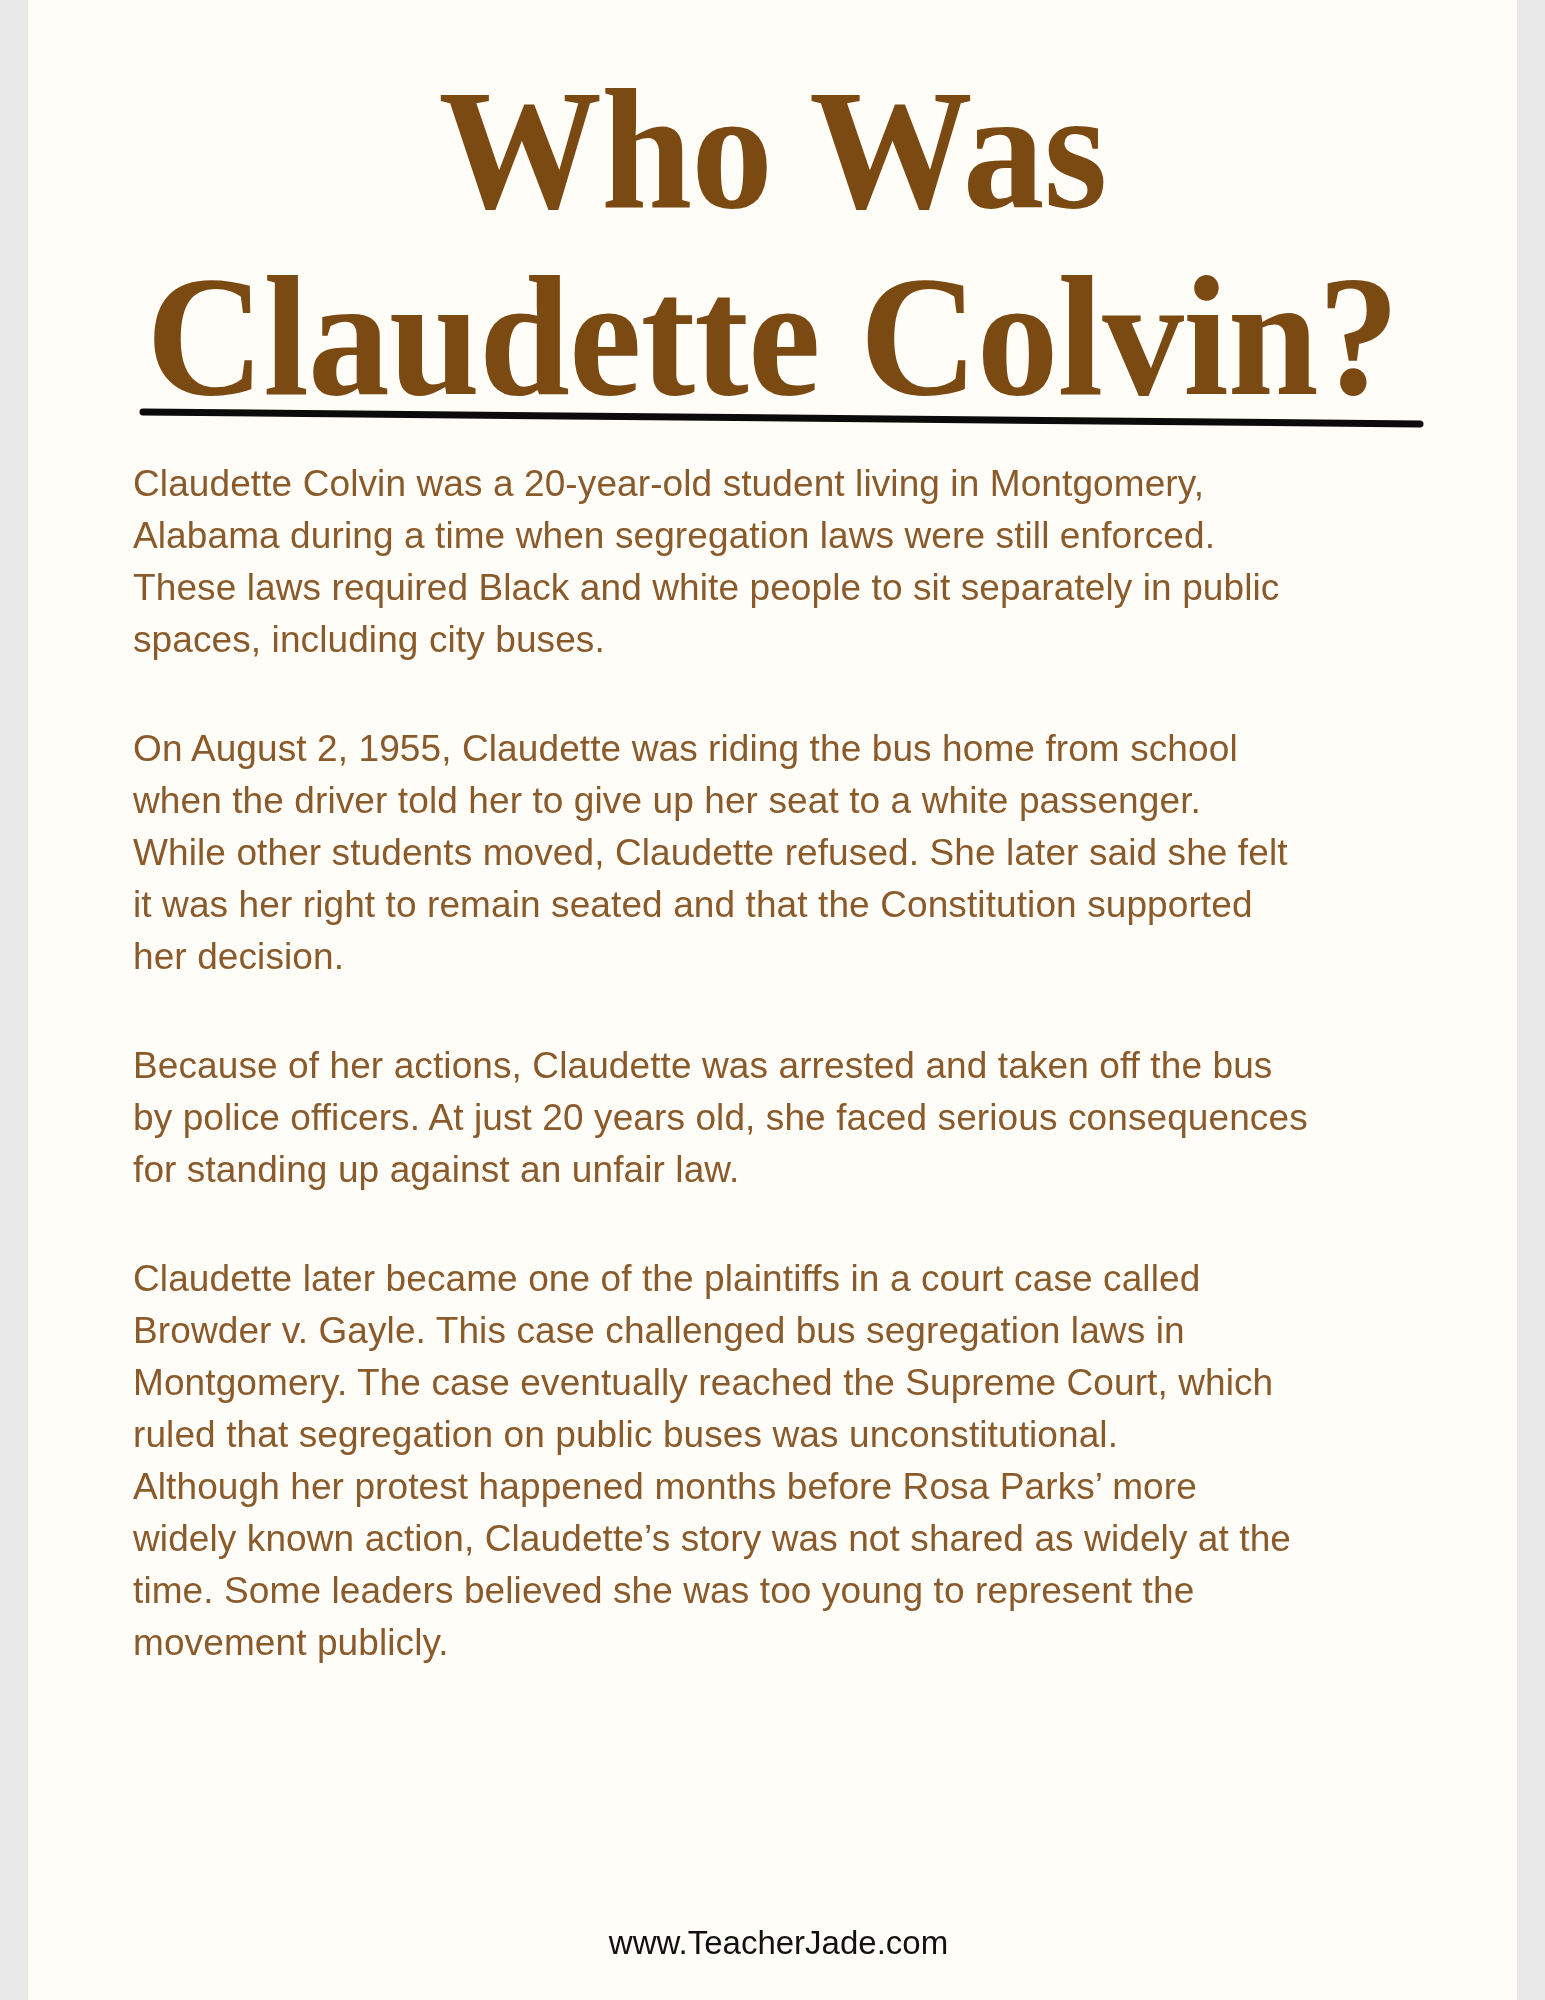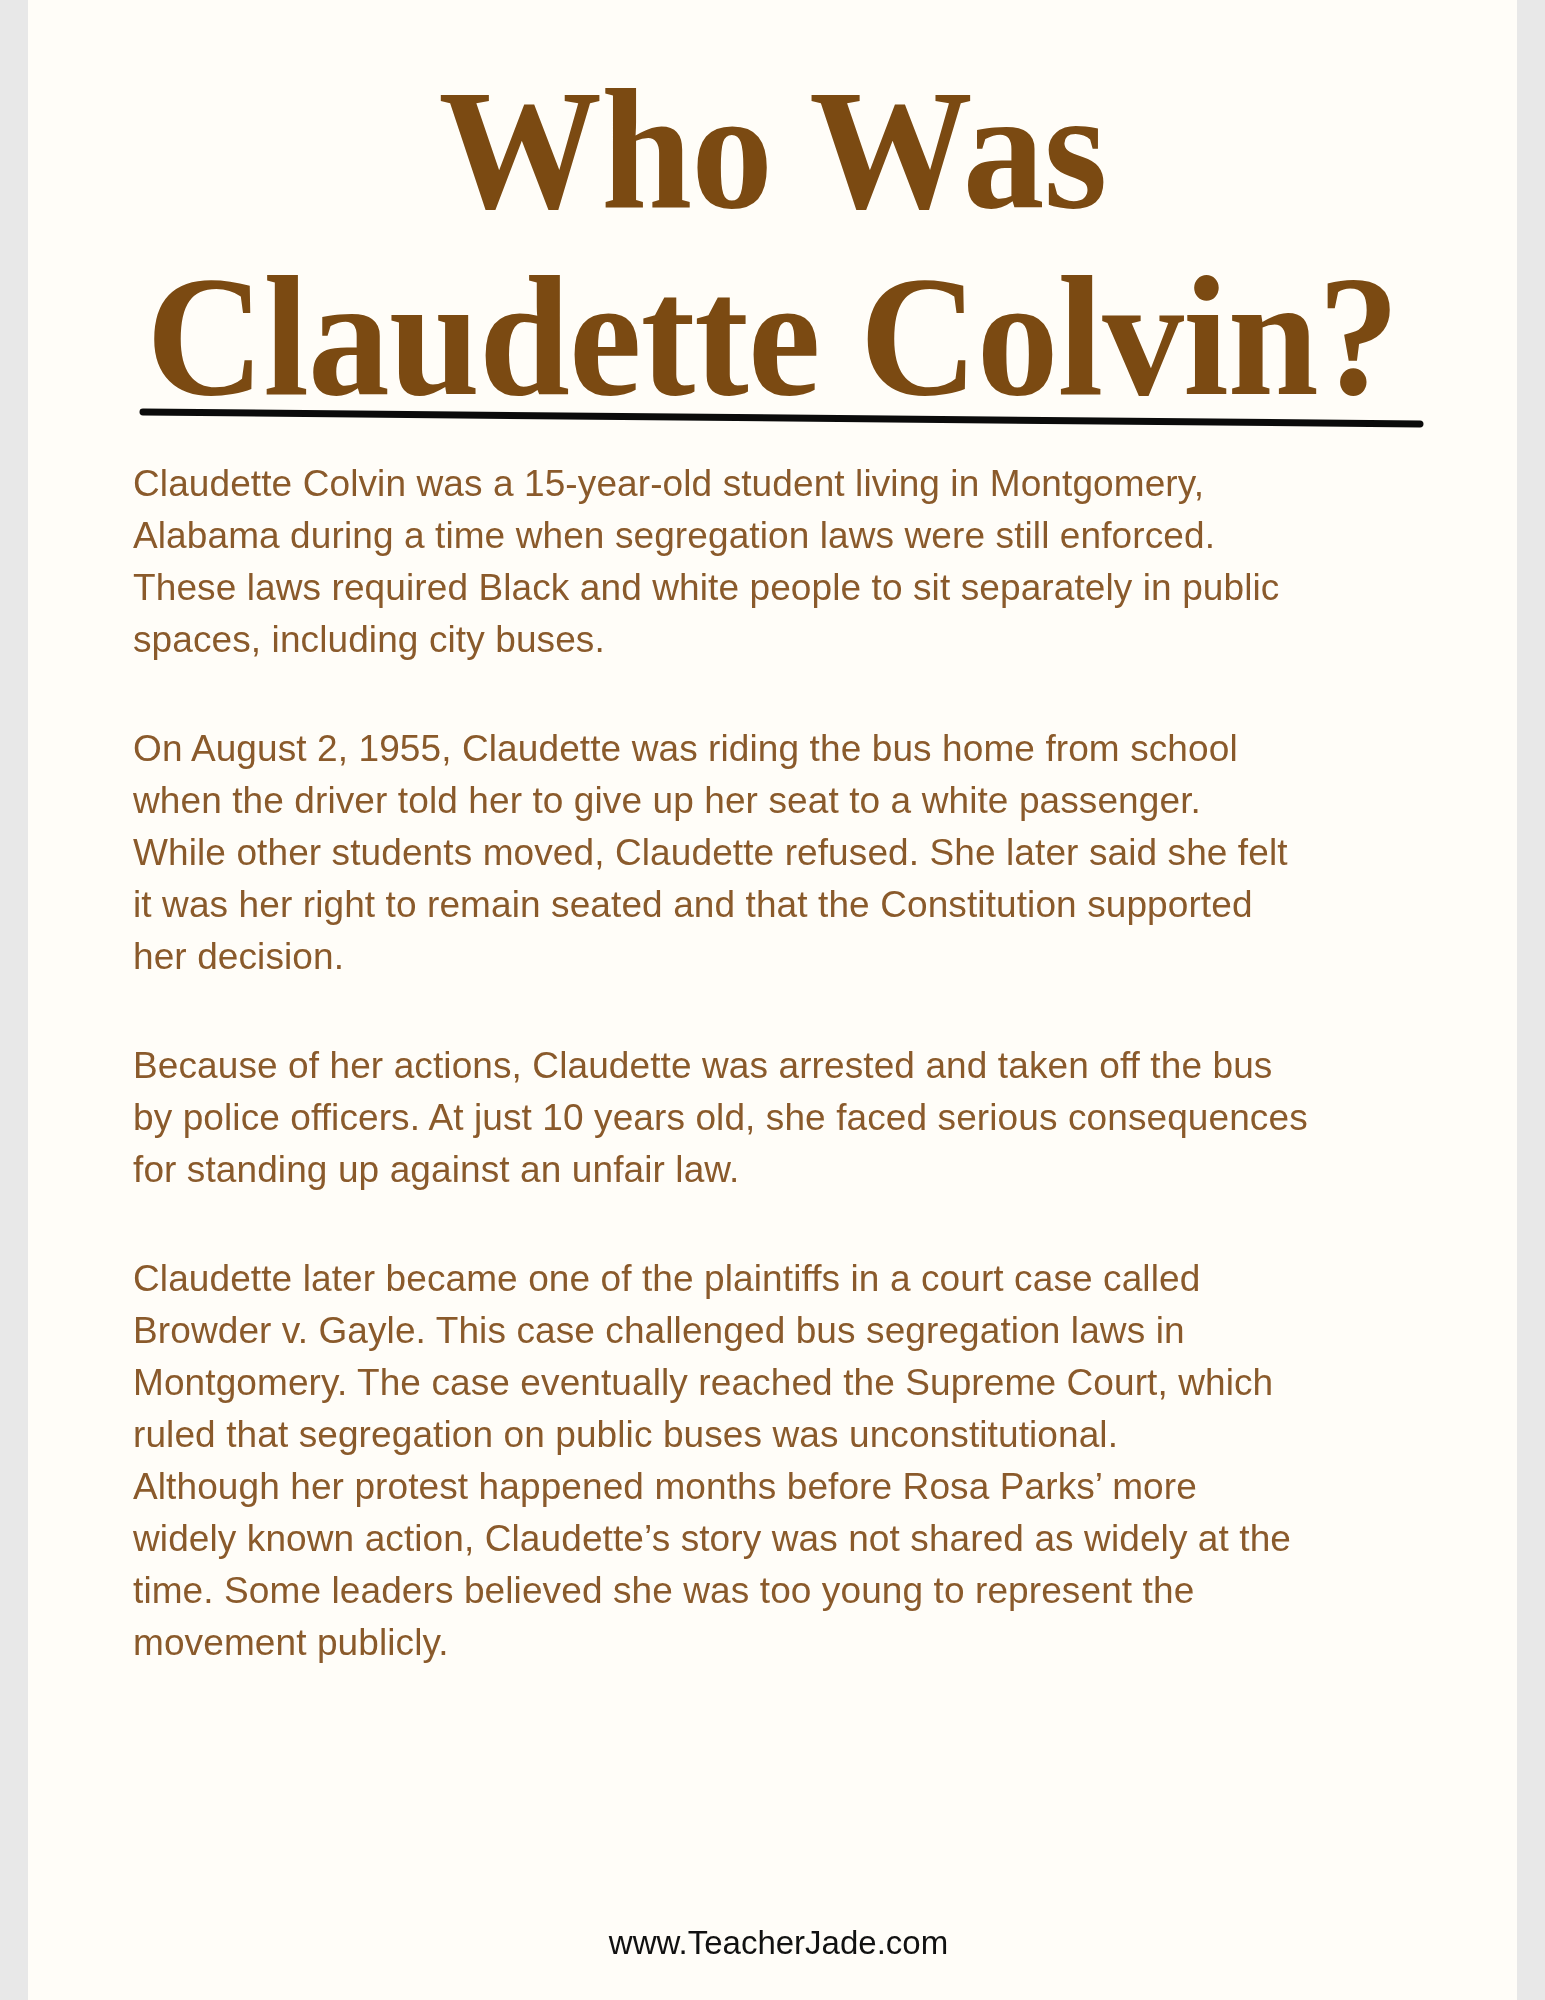--- a/index.html
+++ b/index.html
@@ -83,31 +83,31 @@
   <h1 class="title">
     <span class="title-line">Who Was</span>
     <span class="title-line">Claudette Colvin?</span>
   </h1>
 
   <svg class="underline-svg" viewBox="0 0 1295 32" preserveAspectRatio="none" aria-hidden="true">
     <line x1="10" y1="10" x2="1287" y2="22"></line>
   </svg>
 
   <div class="content">
-    <p class="para">Claudette Colvin was a 15-year-old student living in Montgomery,
+    <p class="para">Claudette Colvin was a 20-year-old student living in Montgomery,
 Alabama during a time when segregation laws were still enforced.
 These laws required Black and white people to sit separately in public
 spaces, including city buses.</p>
     <p class="para">On August 2, 1955, Claudette was riding the bus home from school
 when the driver told her to give up her seat to a white passenger.
 While other students moved, Claudette refused. She later said she felt
 it was her right to remain seated and that the Constitution supported
 her decision.</p>
     <p class="para">Because of her actions, Claudette was arrested and taken off the bus
-by police officers. At just 10 years old, she faced serious consequences
+by police officers. At just 20 years old, she faced serious consequences
 for standing up against an unfair law.</p>
     <p class="para joined">Claudette later became one of the plaintiffs in a court case called
 Browder v. Gayle. This case challenged bus segregation laws in
 Montgomery. The case eventually reached the Supreme Court, which
 ruled that segregation on public buses was unconstitutional.</p>
     <p class="para">Although her protest happened months before Rosa Parks’ more
 widely known action, Claudette’s story was not shared as widely at the
 time. Some leaders believed she was too young to represent the
 movement publicly.</p>
   </div>

